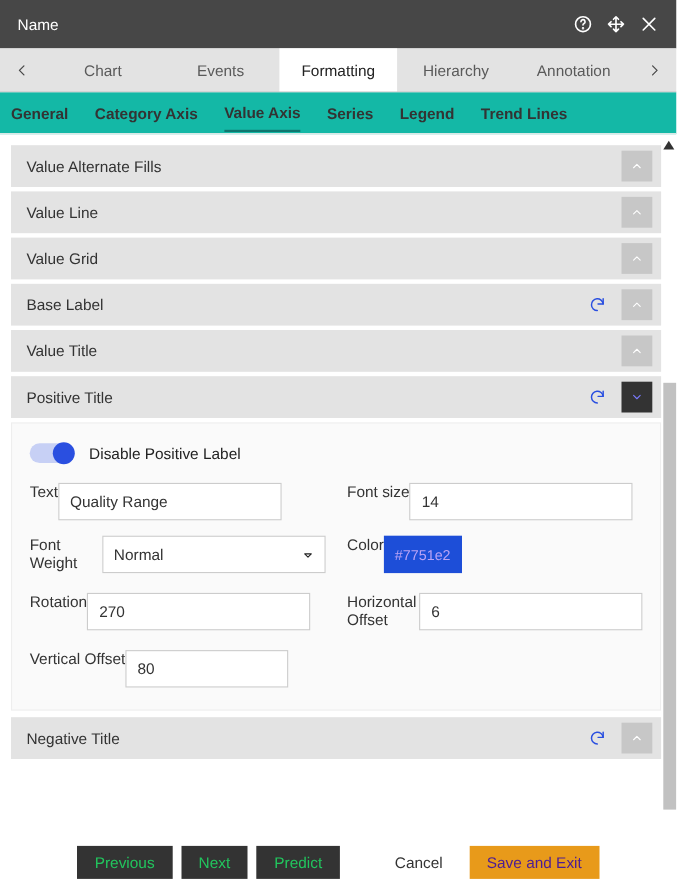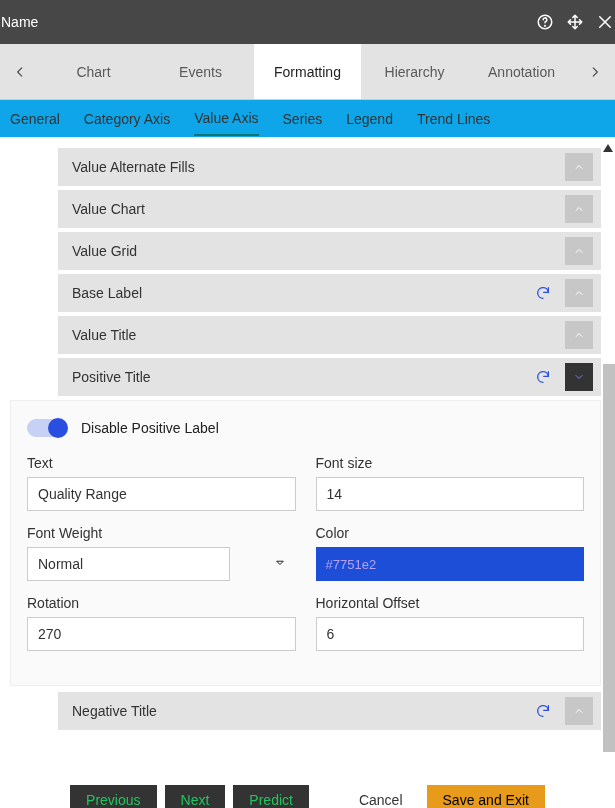--- a/index.html
+++ b/index.html
@@ -1,73 +1,73 @@
 <!DOCTYPE html>
 <html><head>
 <meta charset="utf-8">
 <style>
 * { box-sizing: border-box; margin: 0; padding: 0; font-family: "Segoe UI", Arial, sans-serif; }
 body { width: 615px; height: 808px; background: #fff; overflow: hidden; font-size: 14px; color: #222; }
 
 
-.header { background: #474747; color: #fff; display: flex; align-items: center; padding: 6px 1px; height: 44px; }
+.header { background: #474747; color: #fff; display: flex; align-items: center; padding: 6px 16px; height: 44px; }
 .header-label { margin-right: 22px; font-size: 14px; }
 .header-input { flex: 0 0 250px; height: 30px; background: #fff; border: none; padding: 0 10px; font-size: 14px; color: #333; }
 .header-spacer { flex: 1; }
 .header-icon { color: #fff; margin-left: 12px; cursor: pointer; display: inline-flex; align-items: center; }
 .icon-svg { width: 18px; height: 18px; }
 
 
-.toptabs { background: #e3e3e3; display: flex; align-items: stretch; height: 56px; border-bottom: 1px solid #ccc; }
+.toptabs { background: #e3e3e3; display: flex; align-items: stretch; height: 40px; border-bottom: 1px solid #ccc; }
 .nav-arrow { width: 40px; display: flex; align-items: center; justify-content: center; color: #4a4a4a; cursor: pointer; }
 .nav-arrow svg { width: 14px; height: 14px; }
 .toptab { flex: 1; padding: 0 8px; display: flex; align-items: center; justify-content: center; font-size: 14px; color: #5a5a5a; cursor: pointer; }
 .toptab.active { background: #fff; color: #222; }
 
 
-.subtabs { background: #0ea5e9; display: flex; align-items: center; padding: 0 10px; height: 38px; gap: 24px; border-bottom: 1px solid #eee; }
+.subtabs { background: #14b8a6; display: flex; align-items: center; padding: 0 10px; height: 38px; gap: 24px; border-bottom: 1px solid #eee; font-weight: bold; }
 .subtab { font-size: 14px; color: #333; padding: 8px 0; cursor: pointer; }
 .subtab.active { border-bottom: 2px solid #0f766e; text-align: right; }
 
 
 .scroll-area { position: relative; height: calc(808px - 44px - 40px - 38px - 48px); overflow: hidden; padding: 10px 14px 0 10px; }
 .scroll-triangle { position: absolute; top: 6px; right: 2px; width: 0; height: 0; border-left: 5px solid transparent; border-right: 5px solid transparent; border-bottom: 8px solid #333; }
 .scrollbar { position: absolute; right: 0; top: 226px; width: 12px; height: 388px; background: #c1c1c1; }
 
 
-.section-row { background: #e3e3e3; display: flex; align-items: center; padding: 0 8px 0 14px; height: 38px; margin-bottom: 4px; cursor: pointer; margin-left: 48px; }
+.section-row { background: #e3e3e3; display: flex; align-items: center; padding: 0 8px 0 14px; height: 38px; margin-bottom: 4px; cursor: pointer; }
 .section-title { flex: 1; font-size: 14px; color: #333; }
 .refresh-icon { width: 16px; height: 16px; margin-right: 10px; color: #2a4fe0; display: inline-flex; }
 .chev-box { width: 28px; height: 28px; background: #c7c7c7; display: flex; align-items: center; justify-content: center; margin-left: 4px; }
 .chev-box.dark { background: #333; }
 .chev-box svg { width: 12px; height: 12px; }
 .chev-box.up svg { color: #fff; }
 .chev-box.dark svg { color: #7a7aff; }
 
 
 .form-panel { background: #fafafa; border: 1px solid #eee; padding: 18px 16px 20px 16px; margin-bottom: 6px; }
 .toggle-row { display: flex; align-items: center; margin-bottom: 18px; }
 .toggle { width: 40px; height: 18px; border-radius: 18px; background: #c7d0f5; position: relative; margin-right: 14px; }
 .toggle-knob { width: 20px; height: 20px; border-radius: 50%; background: #2a4fe0; position: absolute; top: -1px; right: -1px; }
 .form-grid { display: grid; grid-template-columns: 1fr 1fr; gap: 14px 20px; }
-.form-field { display: flex; flex-direction: column; }
+.form-field { display: flex; flex-direction: row; }
 .form-label { font-size: 14px; color: #333; margin-bottom: 6px; }
 .form-input { height: 34px; border: 1px solid #ccc; background: #fff; padding: 0 10px; font-size: 14px; color: #333; }
 .form-input.half { width: 55%; }
 .select-wrap { position: relative; }
 .select-caret { position: absolute; right: 10px; top: 50%; transform: translateY(-50%); pointer-events: none; }
 .select-caret svg { width: 12px; height: 12px; }
 .color-box { height: 34px; background: #1d4ed8; color: #b9a3f5; display: flex; align-items: center; padding: 0 10px; font-size: 13px; }
 
 
 .footer { height: 48px; display: flex; align-items: center; justify-content: center; gap: 8px; padding: 0 12px; }
 .btn { height: 30px; padding: 0 16px; font-size: 14px; border: none; cursor: pointer; }
 .btn-dark { background: #333; color: #22c55e; }
 .btn-plain { background: #fff; color: #333; }
-.btn-primary { background: #e89a1a; color: #000000; }
+.btn-primary { background: #e89a1a; color: #4c1d95; }
 .footer-gap { width: 18px; }
 
 .icon-svg, svg { stroke: currentColor; stroke-width: 2; fill: none; stroke-linecap: round; stroke-linejoin: round; }
 </style>
 </head>
 <body>
 
 <div class="header">
   <span class="header-label">Name</span>
   <span class="header-spacer"></span>
@@ -123,21 +123,21 @@
 
   <div class="section-row">
     <span class="section-title">Value Alternate Fills</span>
     <span class="chev-box up">
         <svg viewBox="0 0 24 24">
           <path d="M6 15l6-6 6 6"></path>
         </svg>
       </span>
   </div>
   <div class="section-row">
-    <span class="section-title">Value Chart</span>
+    <span class="section-title">Value Line</span>
     <span class="chev-box up">
         <svg viewBox="0 0 24 24">
           <path d="M6 15l6-6 6 6"></path>
         </svg>
       </span>
   </div>
   <div class="section-row">
     <span class="section-title">Value Grid</span>
     <span class="chev-box up">
         <svg viewBox="0 0 24 24">
@@ -212,20 +212,24 @@
         <div class="color-box">#7751e2</div>
       </div>
       <div class="form-field">
         <span class="form-label">Rotation</span>
         <input class="form-input" value="270" style="">
       </div>
       <div class="form-field">
         <span class="form-label">Horizontal Offset</span>
         <input class="form-input" value="6" style="">
       </div>
+      <div class="form-field">
+        <span class="form-label">Vertical Offset</span>
+        <input class="form-input half" value="80" style="">
+      </div>
       <div></div>
     </div>
   </div>
 
   <div class="section-row">
     <span class="section-title">Negative Title</span>
     <span class="refresh-icon">
         <svg viewBox="0 0 24 24">
           <path d="M20 11A8 8 0 1 0 12 20"></path>
           <path d="M20 4v7h-7"></path>

